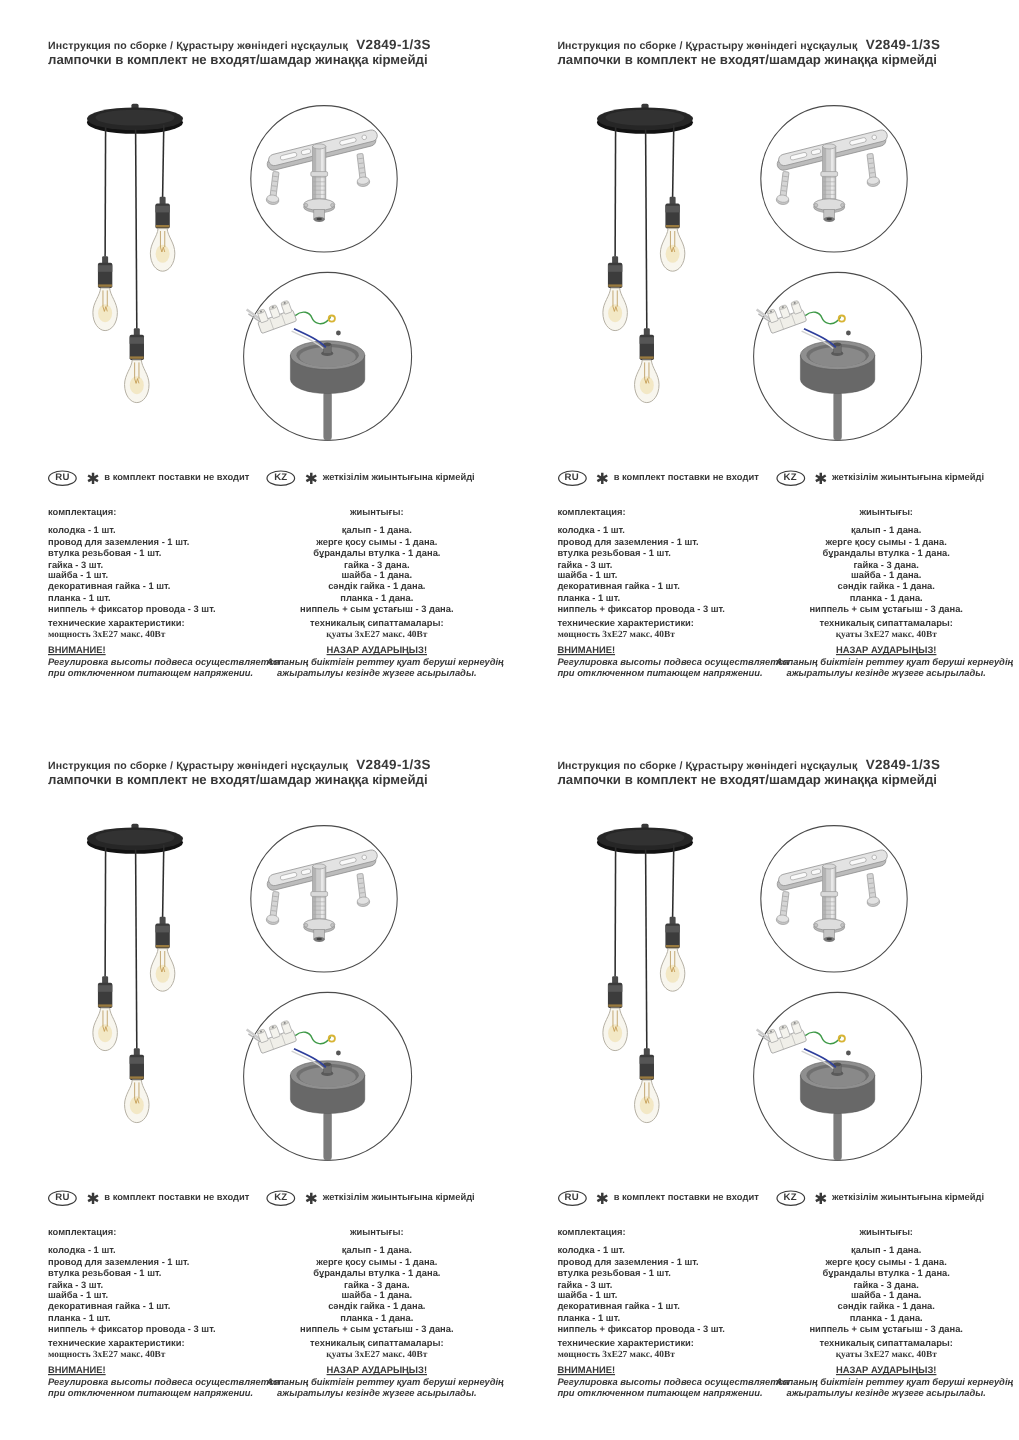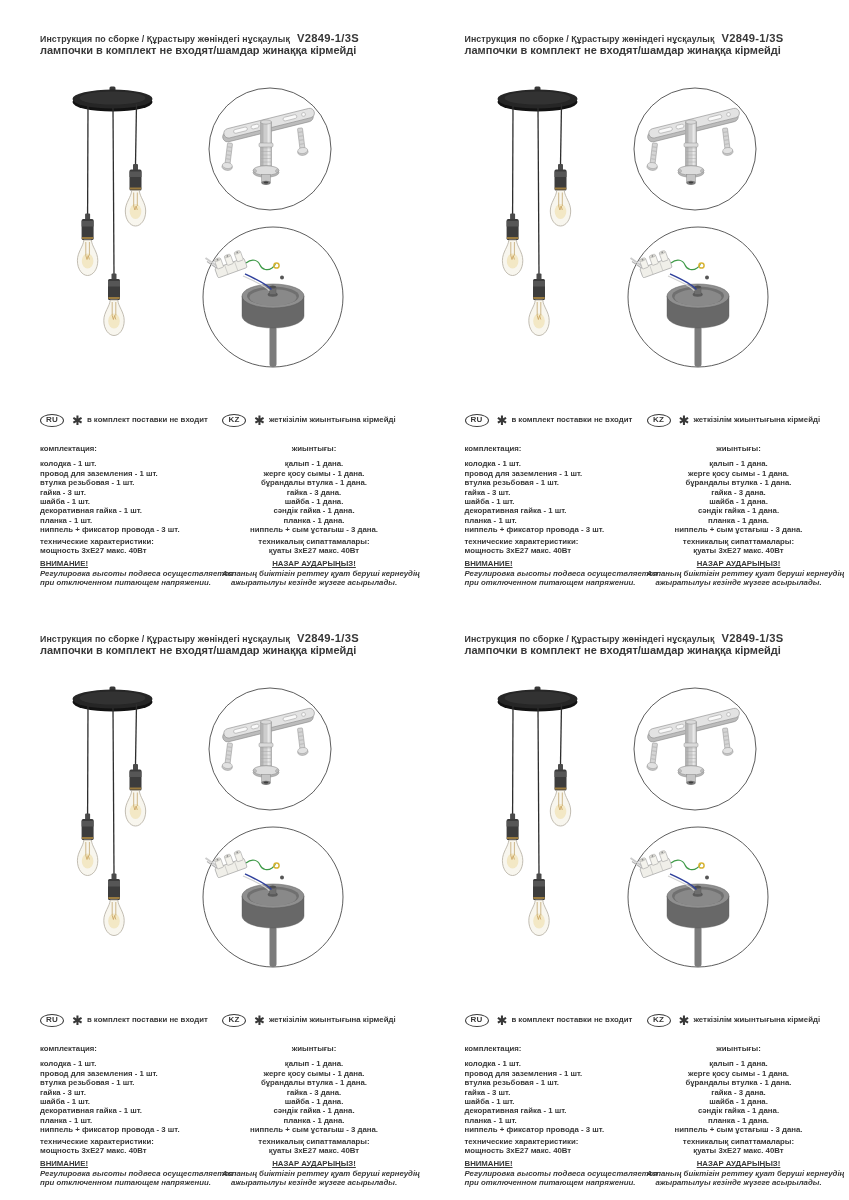--- a/index.html
+++ b/index.html
@@ -23,37 +23,37 @@
   .title  { font-size:8.8px; font-weight:700; letter-spacing:.1px; }
   .model  { font-size:11.2px; font-weight:700; margin-left:7px; letter-spacing:.3px; }
   .subtitle { position:absolute; left:40px; top:44px; font-size:11px; font-weight:700; white-space:nowrap; }
 
   
   .lamp  { position:absolute; left:55px;  top:84px;  width:112px; height:262px; }
   .circ1 { position:absolute; left:205px; top:84px;  width:132px; height:132px; }
   .circ2 { position:absolute; left:200px; top:225px; width:148px; height:148px; }
 
   
-  .col { position:absolute; top:391px; width:184px; font-size:7.8px; font-weight:700; line-height:9.4px;margin-top:22px; }
+  .col { position:absolute; top:391px; width:184px; font-size:7.8px; font-weight:700; line-height:9.4px; }
   .col-ru { left:40px; }
   .col-kz { left:222px;text-align:center; }
   .badge-row { display:flex; align-items:center; height:14px; }
   .badge {
     display:inline-flex; align-items:center; justify-content:center;
     min-width:24px; height:13px; box-sizing:border-box;
     border:1.3px solid #3a3a3a; border-radius:50%;
     font-size:8px; font-weight:700; letter-spacing:.2px; padding:0 2px;
   }
   .ast { font-size:13px; line-height:13px; margin:0 4px 0 8px; font-weight:400; }
   .note { font-size:7.8px; white-space:nowrap; }
   .list-title  { margin-top:17px; white-space:nowrap; }
   .kit-list    { margin-top:6px; }
   .kit-line    { white-space:nowrap; }
   .specs-title { margin-top:2px; white-space:nowrap; }
-  .specs-value { white-space:nowrap; }
+  .specs-value { white-space:nowrap;font-family:Liberation Serif, serif; }
   .warn-title  { margin-top:4px; white-space:nowrap;text-decoration:underline; }
   .warn-text   { white-space:pre;font-style:italic; }
 </style>
 </head>
 <body>
 
 <div id="print-grid">
   <div class="sheet">
 
     <div class="title-row">

